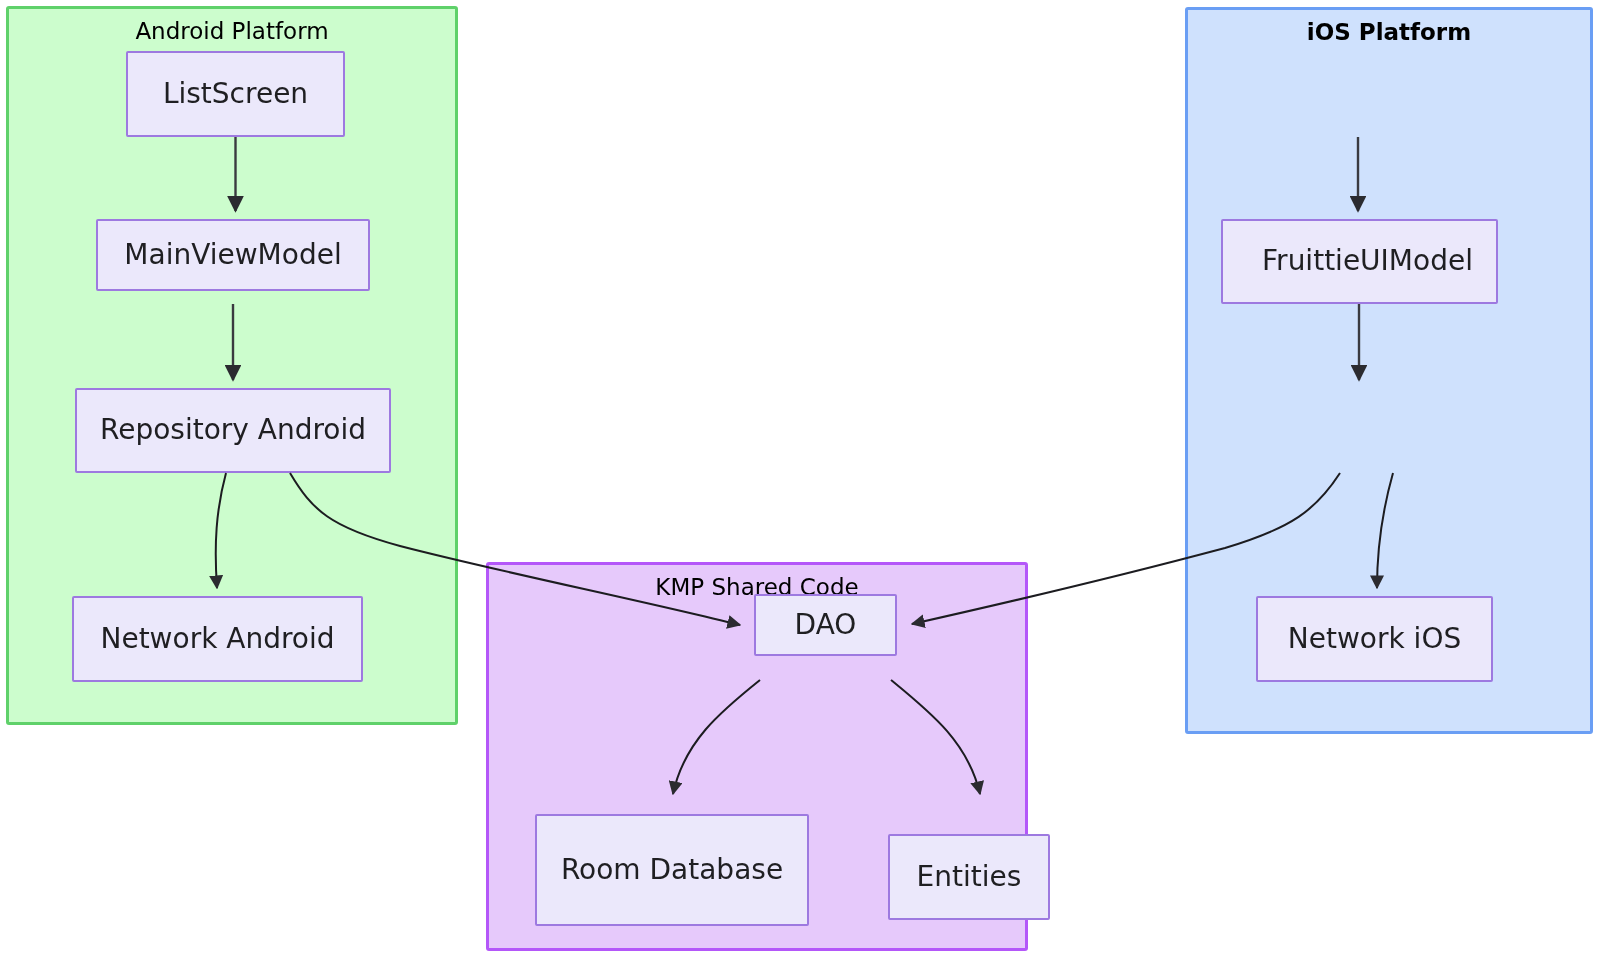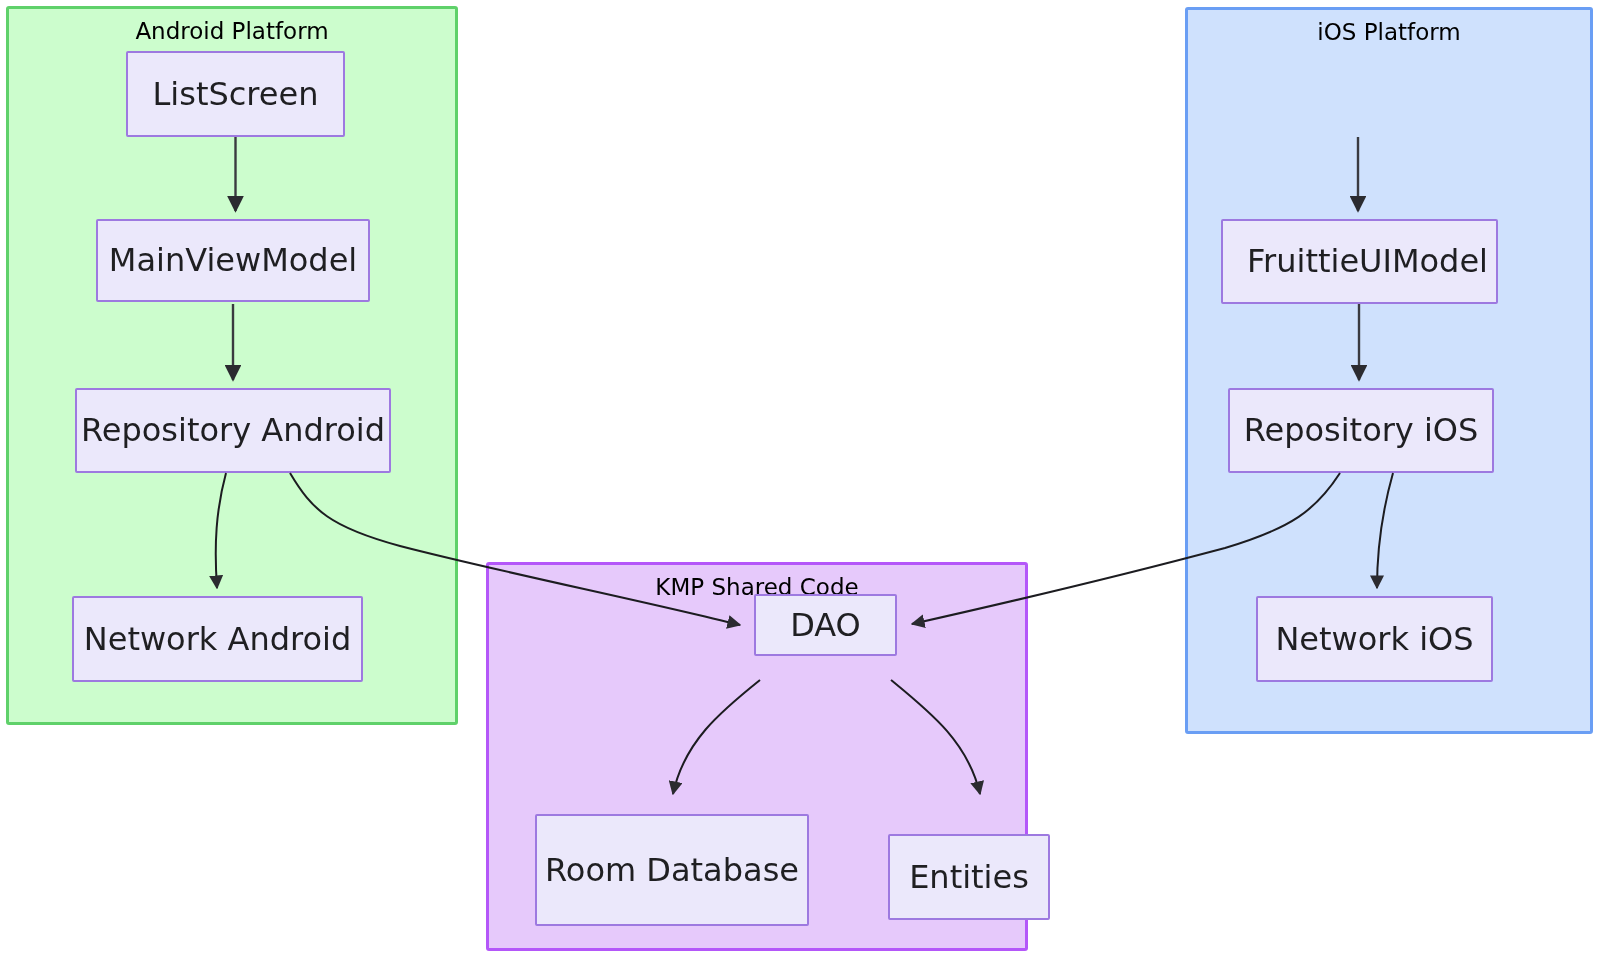--- a/index.html
+++ b/index.html
@@ -54,33 +54,34 @@
     box-sizing: border-box;
     background: #ebe8fb;
     border: 2px solid #9d79e0;
     border-radius: 2px;
     display: flex;
     align-items: center;
     justify-content: center;
     z-index: 3;
   }
   .node-label {
-    font-size: 32px;
+    font-size: 28px;
     color: #1f1f22;
     line-height: 1.15;
     white-space: nowrap;
     text-align: center;
   }
   .sg-android {
     background: #ccfdcd;
     border-color: #5fd16a;
   }
   .sg-ios {
     background: #cfe1fd;
     border-color: #6a9ef4;
+    font-weight: bold;
   }
   .sg-kmp {
     background: #e6c9fb;
     border-color: #b457f9;
   }
 </style>
 </head>
 <body>
 
 <div id="diagram-root">
@@ -122,40 +123,37 @@
 
     <path d="M 760,680 C 720,712 684,742 673,794" fill="none" stroke="#1c1c20" stroke-width="2" marker-end="url(#arrowhead)"></path>
 
     <path d="M 891,680 C 930,712 968,742 980,794" fill="none" stroke="#1c1c20" stroke-width="2" marker-end="url(#arrowhead)"></path>
   </svg>
 
   <div class="node" style="left:126px; top:51px; width:219px; height:86px;">
     <span class="node-label">ListScreen</span>
   </div>
 
-  <div class="node" style="left:96px; top:219px; width:274px; height:83px;">
+  <div class="node" style="left:96px; top:219px; width:274px; height:72px;">
     <span class="node-label">MainViewModel</span>
   </div>
 
   <div class="node" style="left:75px; top:388px; width:316px; height:85px;">
     <span class="node-label">Repository Android</span>
   </div>
 
   <div class="node" style="left:72px; top:596px; width:291px; height:86px;">
     <span class="node-label">Network Android</span>
   </div>
 
 
   <div class="node" style="left:1221px; top:219px; width:277px; height:85px;padding-left:16px;">
     <span class="node-label">FruittieUIModel</span>
   </div>
 
-  <div class="node" style="left:1228px; top:388px; width:266px; height:85px;">
-    <span class="node-label">Repository iOS</span>
-  </div>
 
   <div class="node" style="left:1256px; top:596px; width:237px; height:86px;">
     <span class="node-label">Network iOS</span>
   </div>
 
   <div class="node" style="left:754px; top:594px; width:143px; height:62px;">
     <span class="node-label">DAO</span>
   </div>
 
   <div class="node" style="left:535px; top:814px; width:274px; height:112px;">

